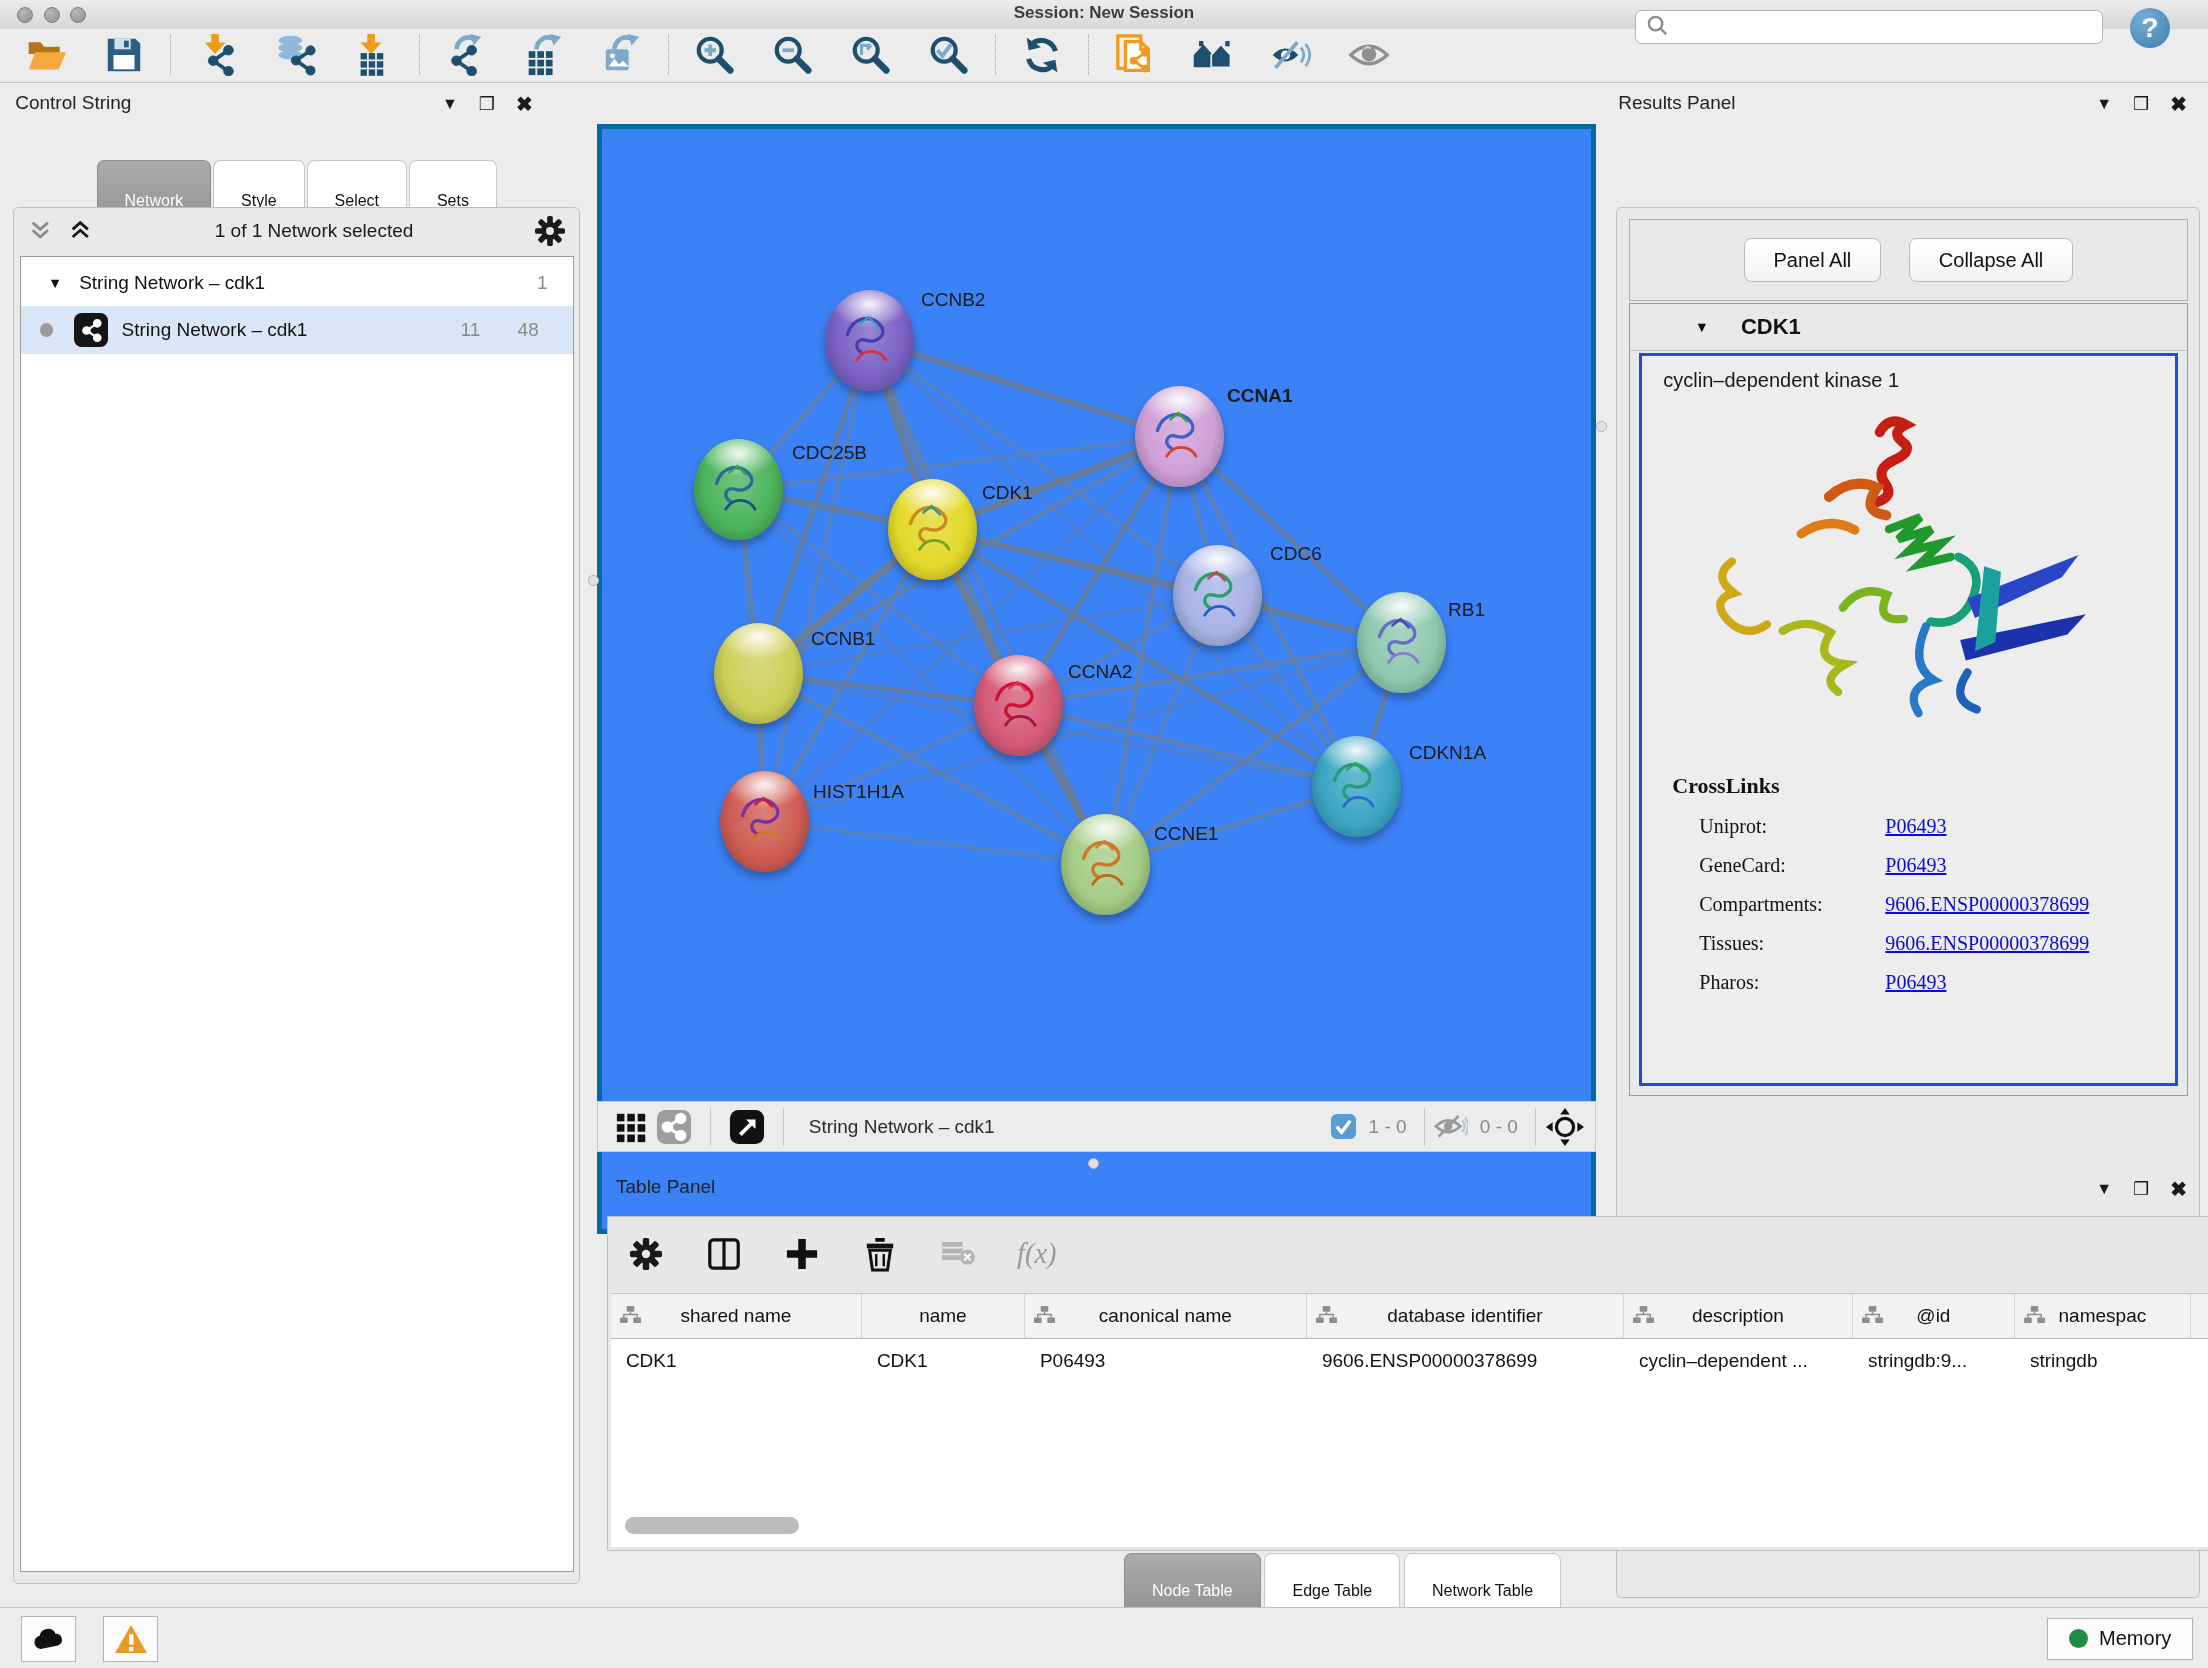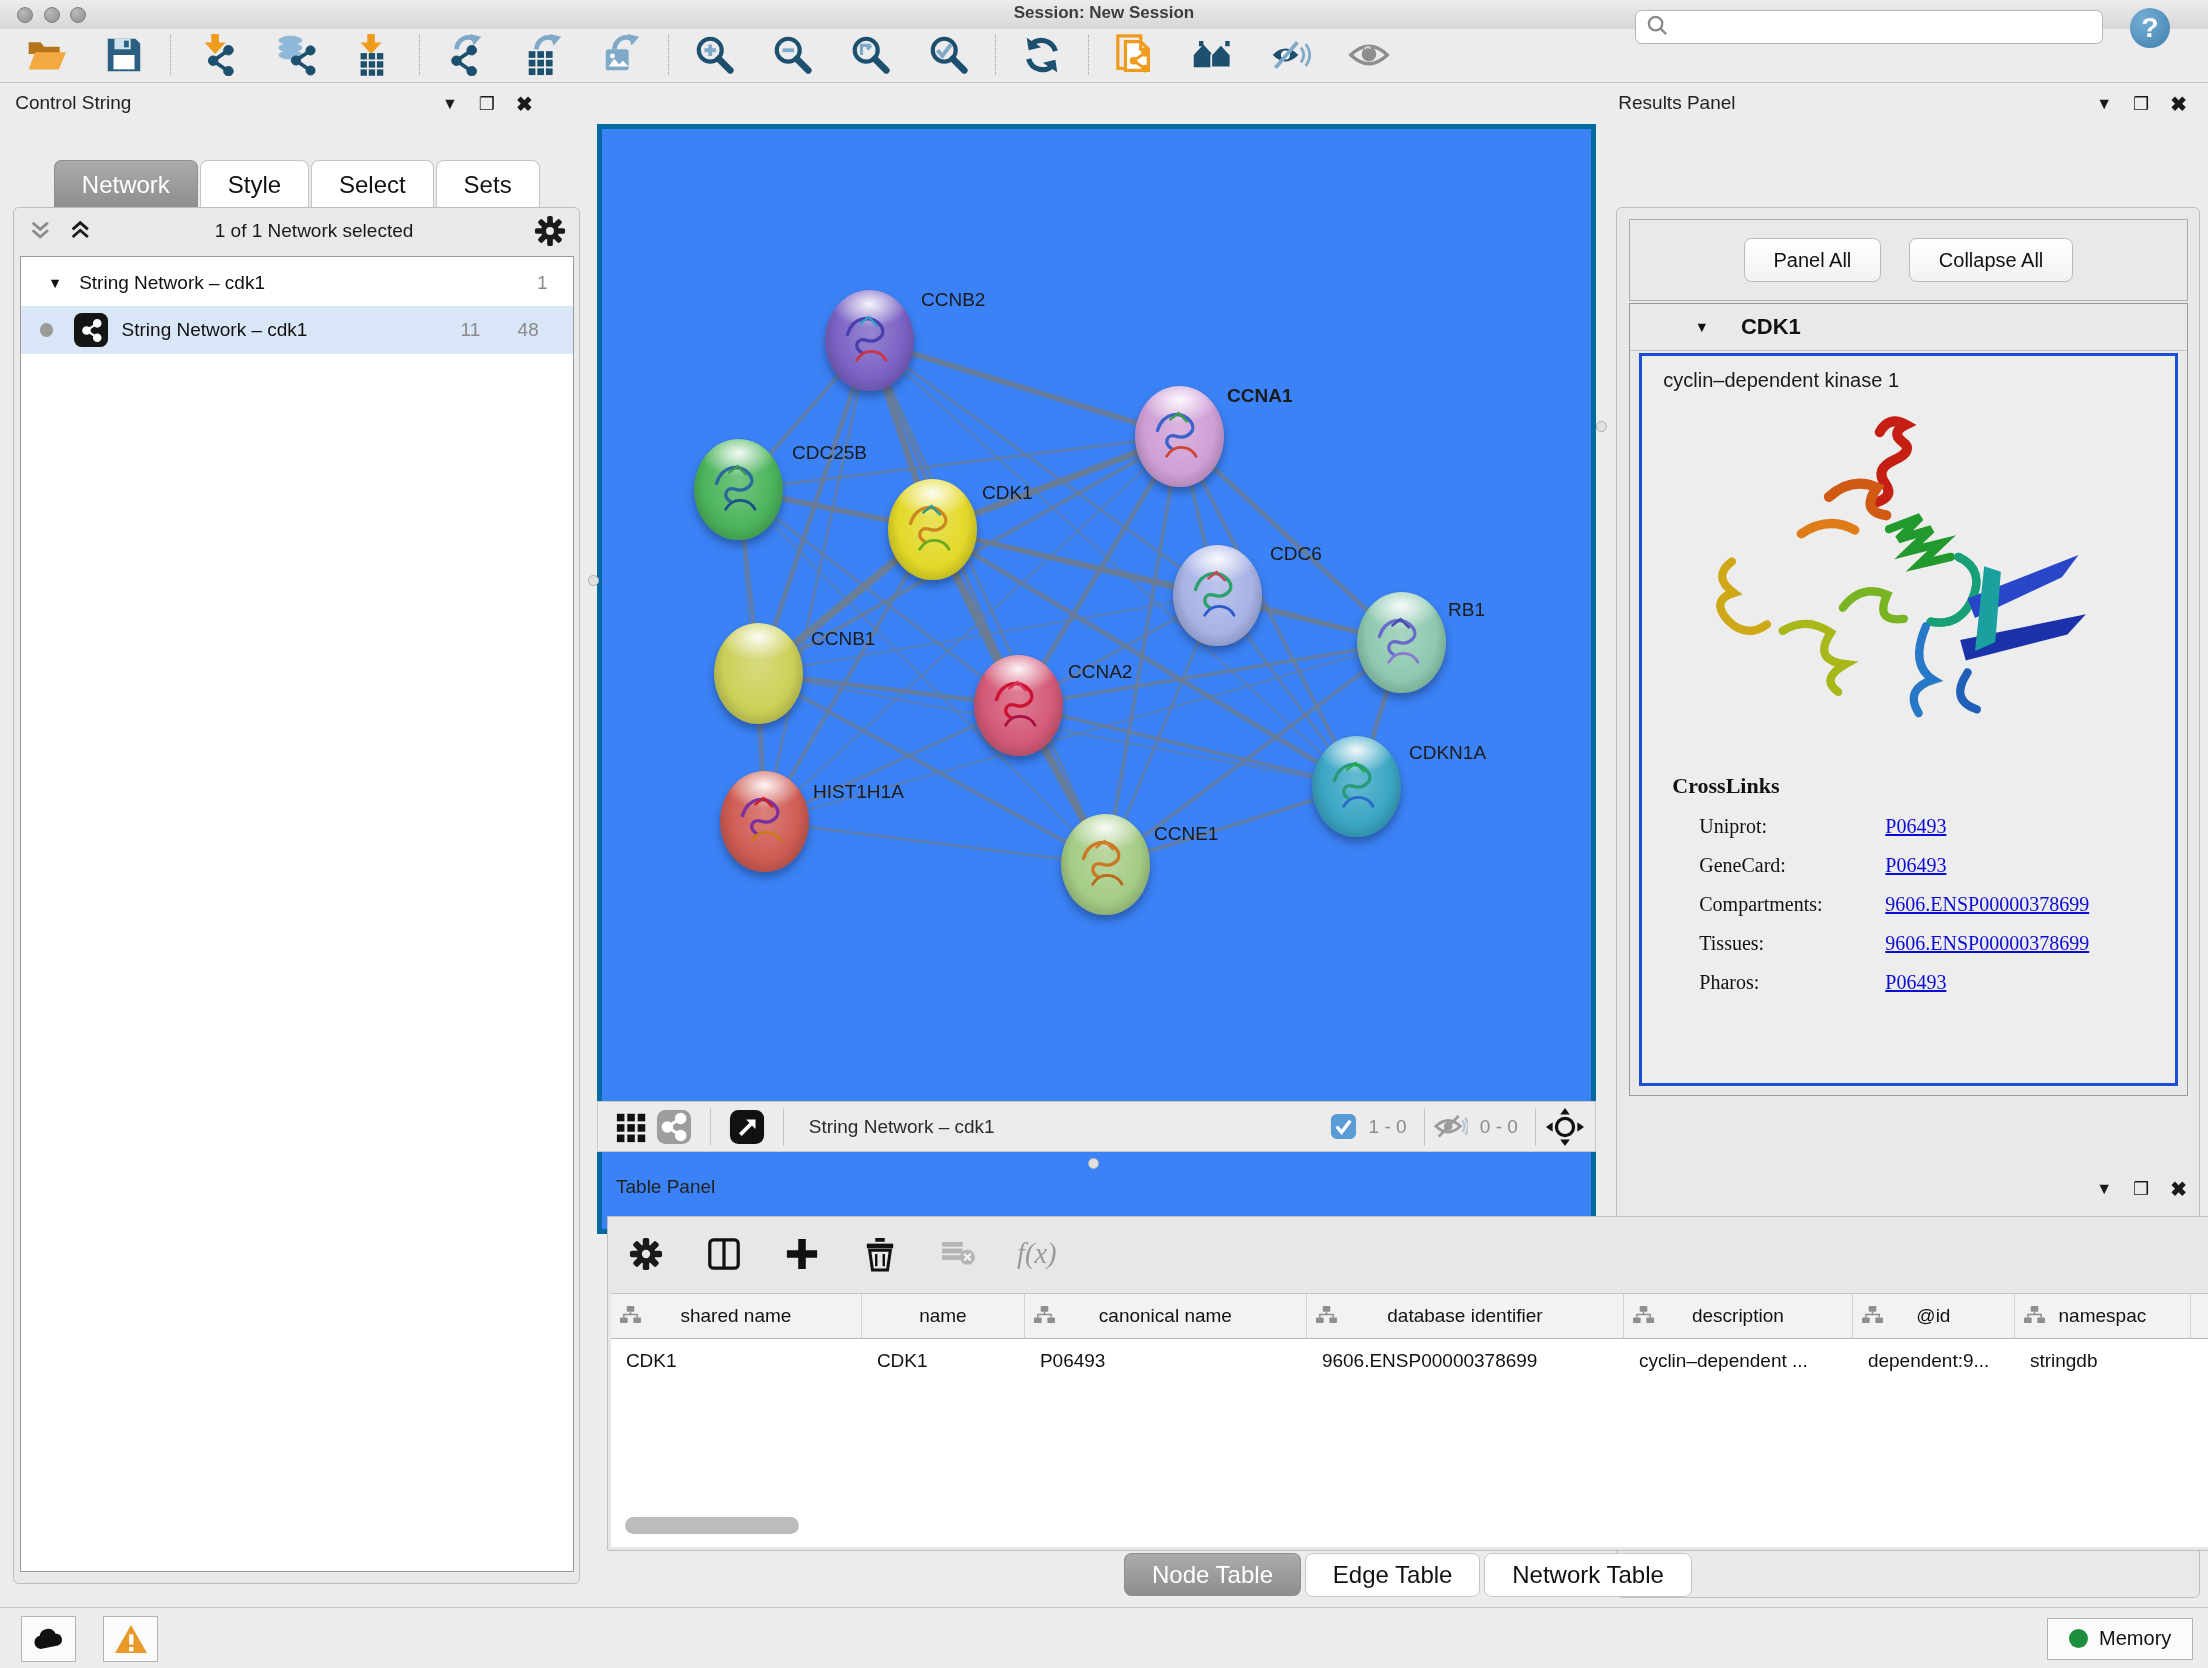--- a/index.html
+++ b/index.html
@@ -31,21 +31,21 @@
   
   .panel-title{font-size:19px;color:#222;}
   .win-ctrls{position:absolute;display:flex;align-items:center;gap:21px;}
   .wc{font-size:16px;color:#1a1a1a;cursor:pointer;line-height:1;}
   .wc.square{font-size:18px;}
   .wc.close{font-weight:bold;font-size:20px;}
   
   .control-panel{position:absolute;left:5.7px;top:88px;width:584px;height:1514px;}
   .cp-header{position:absolute;left:9.5px;top:3.8px;}
   .tabs-row{position:absolute;top:72px;left:0;width:100%;display:flex;justify-content:center;}
-  .tab{height:48px;line-height:48px;padding:0 27px;font-size:24px;background:#fff;
+  .tab{height:48px;line-height:48px;padding:16px 27px;font-size:16px;background:#fff;
     border:1px solid #c6c6c6;border-bottom:none;border-radius:7.6px 7.6px 0 0;margin-right:1.9px;cursor:pointer;color:#111;}
   .tab.selected{background:linear-gradient(#ababab,#8d8d8d);color:#fff;border-color:#8d8d8d;}
   .cp-frame{position:absolute;left:7.6px;top:119px;width:567px;height:1377px;background:#e9e9e9;
     border:1px solid #bdbdbd;border-radius:5.7px;box-sizing:border-box;}
   .sel-bar{position:absolute;left:0;top:0;width:100%;height:46px;display:flex;align-items:center;}
   .sel-text{flex:1;text-align:center;font-size:19px;color:#1a1a1a;}
   .chev{width:28.5px;height:28.5px;margin-left:11.4px;cursor:pointer;}
   .gear-btn{margin-right:13.3px;cursor:pointer;width:32px;height:32px;}
   .tree-box{position:absolute;left:5.7px;top:48px;right:5.7px;bottom:11.4px;background:#fff;border:1px solid #9a9a9a;}
   .tree-row{position:absolute;left:0;width:100%;height:48px;display:flex;align-items:center;font-size:19px;cursor:pointer;}
@@ -809,21 +809,21 @@
           <span>namespac</span>
         </div>
       </div>
     <div id="tbl-body">
         <div class="tbl-row">
           <div class="td" style="width: 251px;">CDK1</div>
           <div class="td" style="width: 163px;">CDK1</div>
           <div class="td" style="width: 282px;">P06493</div>
           <div class="td" style="width: 317px;">9606.ENSP00000378699</div>
           <div class="td" style="width: 229px;">cyclin–dependent ...</div>
-          <div class="td" style="width: 162px;">dependent:9...</div>
+          <div class="td" style="width: 162px;">stringdb:9...</div>
           <div class="td" style="width: 176px;">stringdb</div>
         </div>
       </div>
     <div class="hscroll">
         <div class="thumb"></div>
       </div>
     <div class="vscroll">
         <div class="thumb"></div>
       </div>
   </div>

